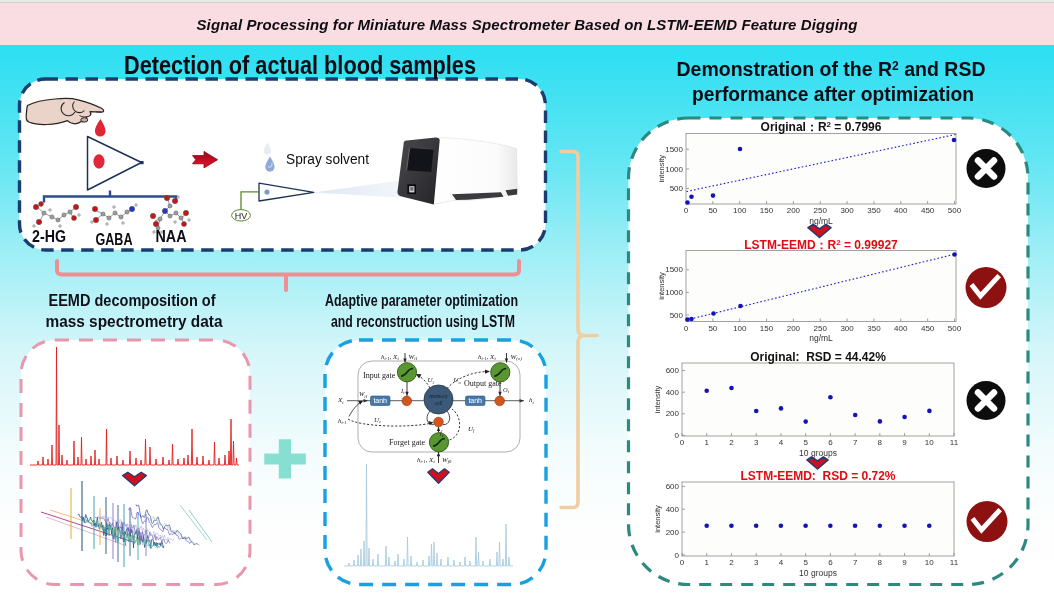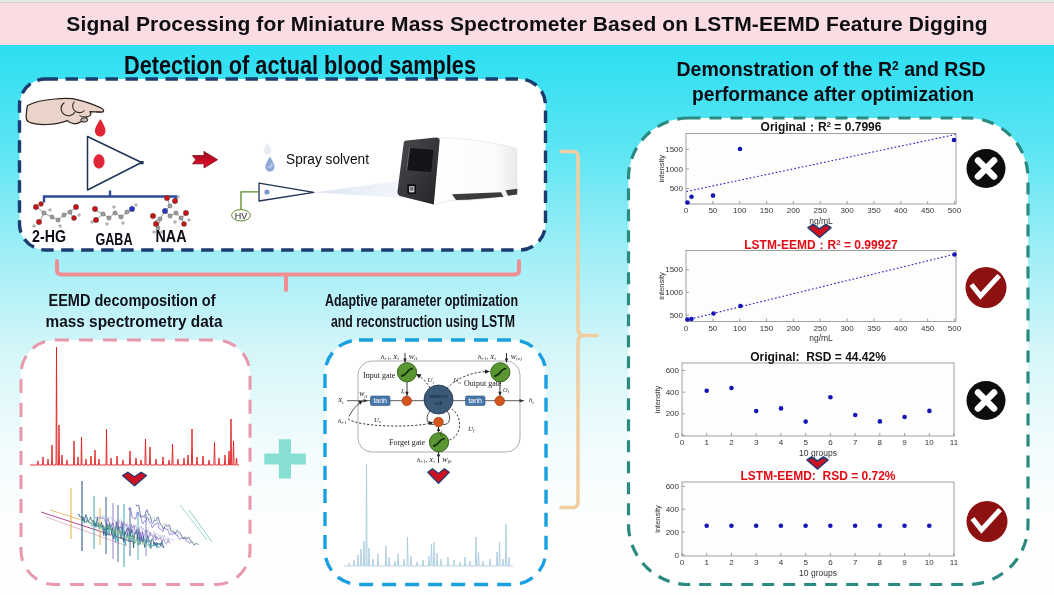--- a/index.html
+++ b/index.html
@@ -1,21 +1,21 @@
 <!DOCTYPE html>
 <html><head><meta charset="utf-8">
 <style>
 html,body{margin:0;padding:0;}
 #page{position:relative;width:1054px;height:595px;overflow:hidden;
 background:linear-gradient(180deg,#29ddf2 0%,#2fdff2 9%,#5ce5f3 25%,#9deef6 42%,#d5f6f9 59%,#f3fcfd 76%,#fefefe 89%,#ffffff 100%);
 font-family:"Liberation Sans",sans-serif;}
 #topstrip{position:absolute;left:0;top:0;width:100%;height:2px;background:#e9e9e6;border-bottom:1px solid #d4d0ca;}
 #banner{position:absolute;left:0;top:3px;width:100%;height:42px;background:#fadde3;
 display:flex;align-items:center;justify-content:center;}
-#banner span{font-size:21px;font-weight:bold;color:#0d0d12;letter-spacing:0.12px;}
+#banner span{font-size:15px;font-weight:bold;color:#0d0d12;letter-spacing:0.12px;font-style:italic;}
 </style></head>
 <body>
 <div id="page">
 <div id="topstrip"></div>
 <div id="banner">
       <span>Signal Processing for Miniature Mass Spectrometer Based on LSTM-EEMD Feature Digging</span>
     </div>
 <svg width="1054" height="595" viewBox="0 0 1054 595" font-family="Liberation Sans, sans-serif">
 <defs>
 <linearGradient id="bodyG" x1="0" y1="0" x2="1" y2="0">

